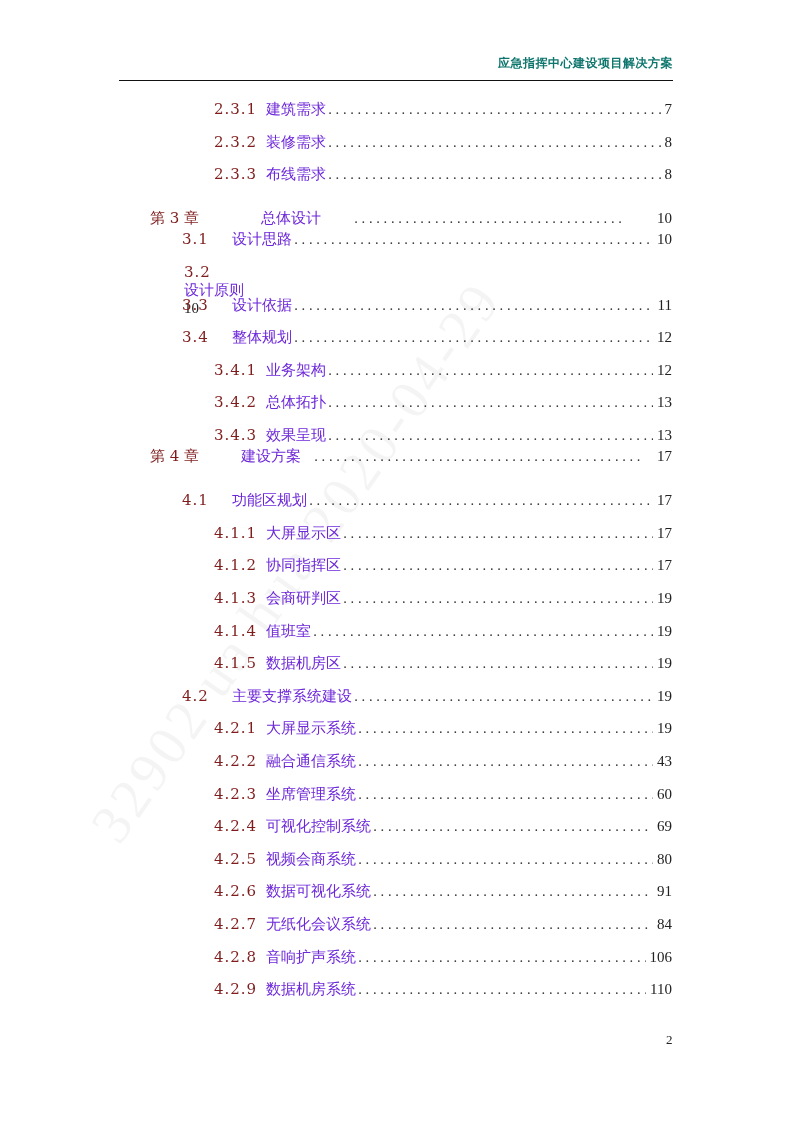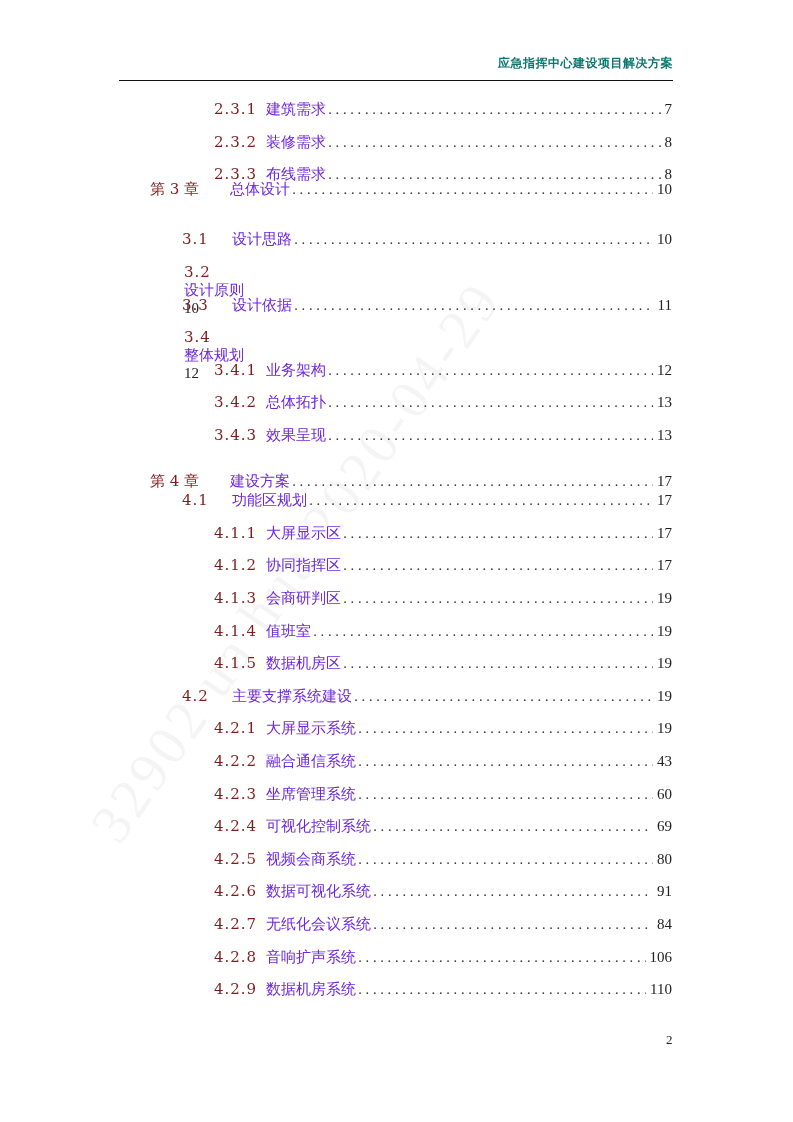--- a/index.html
+++ b/index.html
@@ -46,21 +46,21 @@
         <span class="title">装修需求</span>
         <span class="leader"></span>
         <span class="page-num">8</span>
       </div>
       <div class="toc-row lvl2" style="top: 65.2px;">
         <span class="num">2.3.3</span>
         <span class="title">布线需求</span>
         <span class="leader"></span>
         <span class="page-num">8</span>
       </div>
-      <div class="toc-row lvl0" style="top: 80px;">
+      <div class="toc-row lvl0" style="top: 109px; gap: 31px;">
         <span class="num">第 3 章</span>
         <span class="title">总体设计</span>
         <span class="leader"></span>
         <span class="page-num">10</span>
       </div>
       <div class="toc-row lvl1" style="top: 130.4px;">
         <span class="num">3.1</span>
         <span class="title">设计思路</span>
         <span class="leader"></span>
         <span class="page-num">10</span>
@@ -70,21 +70,21 @@
         <span class="title">设计原则</span>
         <span class="leader"></span>
         <span class="page-num">10</span>
       </div>
       <div class="toc-row lvl1" style="top: 195.6px;">
         <span class="num">3.3</span>
         <span class="title">设计依据</span>
         <span class="leader"></span>
         <span class="page-num">11</span>
       </div>
-      <div class="toc-row lvl1" style="top: 228.2px; flex-direction: column;">
+      <div class="toc-row lvl1" style="top: 228.2px;">
         <span class="num">3.4</span>
         <span class="title">整体规划</span>
         <span class="leader"></span>
         <span class="page-num">12</span>
       </div>
       <div class="toc-row lvl2" style="top: 260.8px;">
         <span class="num">3.4.1</span>
         <span class="title">业务架构</span>
         <span class="leader"></span>
         <span class="page-num">12</span>
@@ -94,21 +94,21 @@
         <span class="title">总体拓扑</span>
         <span class="leader"></span>
         <span class="page-num">13</span>
       </div>
       <div class="toc-row lvl2" style="top: 326px;">
         <span class="num">3.4.3</span>
         <span class="title">效果呈现</span>
         <span class="leader"></span>
         <span class="page-num">13</span>
       </div>
-      <div class="toc-row lvl0" style="top: 372px;">
+      <div class="toc-row lvl0" style="top: 347px; gap: 11px;">
         <span class="num">第 4 章</span>
         <span class="title">建设方案</span>
         <span class="leader"></span>
         <span class="page-num">17</span>
       </div>
       <div class="toc-row lvl1" style="top: 391.2px;">
         <span class="num">4.1</span>
         <span class="title">功能区规划</span>
         <span class="leader"></span>
         <span class="page-num">17</span>

